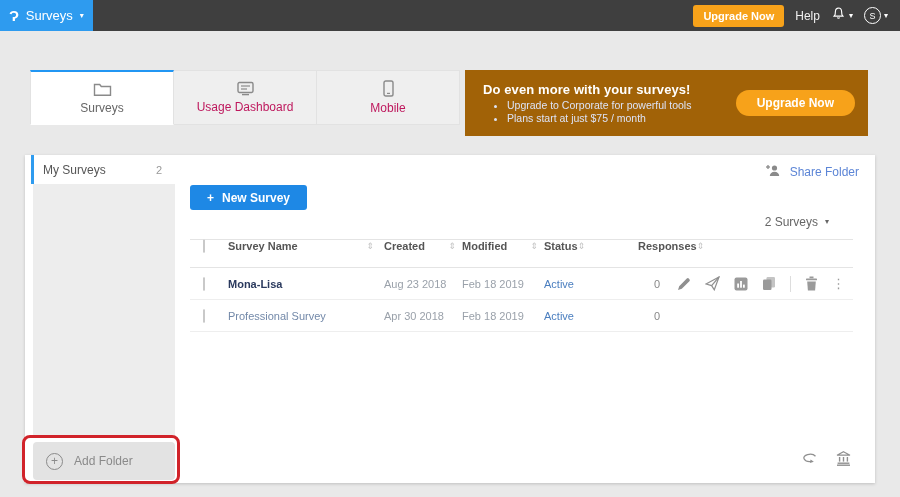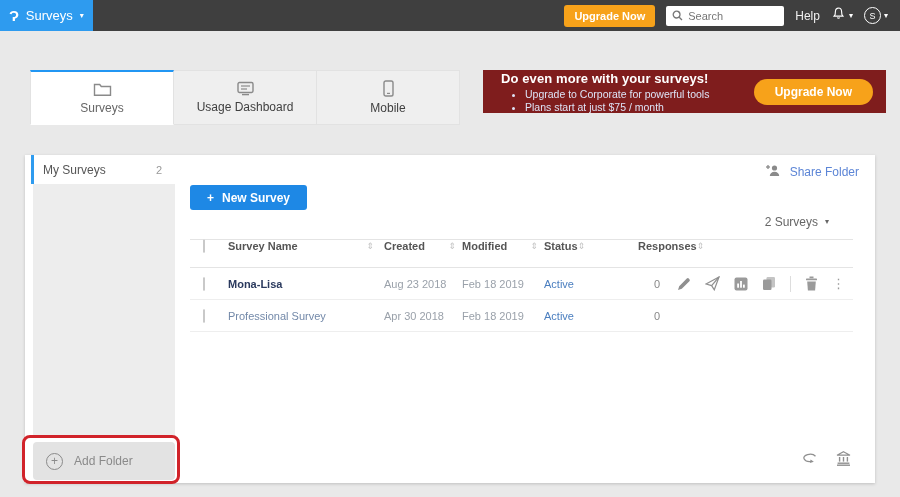--- a/index.html
+++ b/index.html
@@ -16,26 +16,26 @@
   .caret { font-size:8px; line-height:1; }
   .topbar-right { margin-left:auto; display:flex; align-items:center; gap:11px; padding-right:12px; }
   .upgrade-btn-top { background:#f7a21a; color:#fff; font-size:11px; font-weight:700; padding:5px 10px; border-radius:3px; cursor:pointer; }
   .search-box { background:#fff; border-radius:2px; height:20px; width:118px; display:flex; align-items:center; padding:0 6px; gap:5px; }
   .search-box input { border:0; outline:0; flex:1; min-width:0; font-size:11px; color:#444; font-family:inherit; background:transparent; }
   .help { color:#f0f0f0; font-size:12px; cursor:pointer; }
   .iconbtn { display:flex; align-items:center; gap:3px; color:#fff; cursor:pointer; }
   .avatar { width:17px; height:17px; border:1px solid #fff; border-radius:50%; color:#fff; font-size:9px; display:flex; align-items:center; justify-content:center; }
   
   .tabs { position:absolute; left:30px; top:70px; width:430px; height:55px; display:flex; }
-  .tab { flex:1; background:#efefef; border:1px solid #e2e2e2; border-left:none; display:flex; flex-direction:column; align-items:center; justify-content:center; gap:4px; color:#404040; font-size:12px; cursor:pointer; }
+  .tab { flex:1; background:#efefef; border:1px solid #e2e2e2; border-left:none; display:flex; flex-direction:column; align-items:center; justify-content:center; gap:4px; color:#be185d; font-size:12px; cursor:pointer; }
   .tab:first-child { border-left:1px solid #e2e2e2; }
   .tab.active { background:#fff; border-top:2px solid #2196f3; border-bottom:1px solid #fff; color:#666; }
   .tab svg { display:block; }
   
-  .banner { position:absolute; left:483px; top:70px; width:403px; height:43px; background:#7f1d1d; color:#fff; display:flex; align-items:center; }
+  .banner { position:absolute; left:465px; top:70px; width:403px; height:66px; background:#a16207; color:#fff; display:flex; align-items:center; }
   .banner-text { flex:1; padding-left:18px; }
   .banner-title { font-size:13px; font-weight:700; letter-spacing:.1px; }
   .banner-list { margin:2px 0 0 0; padding-left:24px; font-size:10.5px; color:#dde3f6; }
   .banner-list li { margin-top:1px; }
   .banner-cta { margin-right:13px; background:#f7a21a; border-radius:13px; padding:6px 21px; font-size:12px; font-weight:700; cursor:pointer; white-space:nowrap; }
   
   .panel { position:absolute; left:25px; top:155px; width:850px; height:328px; background:#fff; box-shadow:0 1px 3px rgba(0,0,0,.18); }
   .folder-row { position:absolute; left:6px; top:0; width:145px; height:29px; border-left:3px solid #2e9bef; display:flex; align-items:center; justify-content:space-between; padding:0 14px 0 9px; font-size:12px; color:#555; cursor:pointer; }
   .folder-count { font-size:11px; color:#999; }
   .sidebar-bg { position:absolute; left:8px; top:29px; width:142px; height:254px; background:#ededed; }
@@ -74,29 +74,20 @@
 <body>
 
 <div class="topbar">
   <div class="logo-block">
     <span class="logo-glyph">Ɂ</span>
     <span class="menu-label">Surveys</span>
     <span class="caret">▾</span>
   </div>
   <div class="topbar-right">
     <div class="upgrade-btn-top">Upgrade Now</div>
-    <div class="search-box">
-      <span>
-        <svg width="11" height="11" viewBox="0 0 11 11">
-            <circle cx="4.6" cy="4.6" r="3.4" fill="none" stroke="#777" stroke-width="1.3"></circle>
-            <line x1="7.2" y1="7.2" x2="10" y2="10" stroke="#777" stroke-width="1.3"></line>
-          </svg>
-      </span>
-      <input type="text" placeholder="Search" style="">
-    </div>
     <span class="help">Help</span>
     <span class="iconbtn">
       <span>
         <svg width="15" height="15" viewBox="0 0 16 16">
             <path d="M8 2.2 C5.8 2.2 4.8 3.9 4.7 5.8 L4.4 9 L3.2 10.8 H12.8 L11.6 9 L11.3 5.8 C11.2 3.9 10.2 2.2 8 2.2 Z" fill="none" stroke="#fff" stroke-width="1.2"></path>
             <path d="M6.8 12.3 a1.3 1.3 0 0 0 2.4 0" fill="none" stroke="#fff" stroke-width="1.2"></path>
           </svg>
       </span>
       <span class="caret">▾</span>
     </span>

